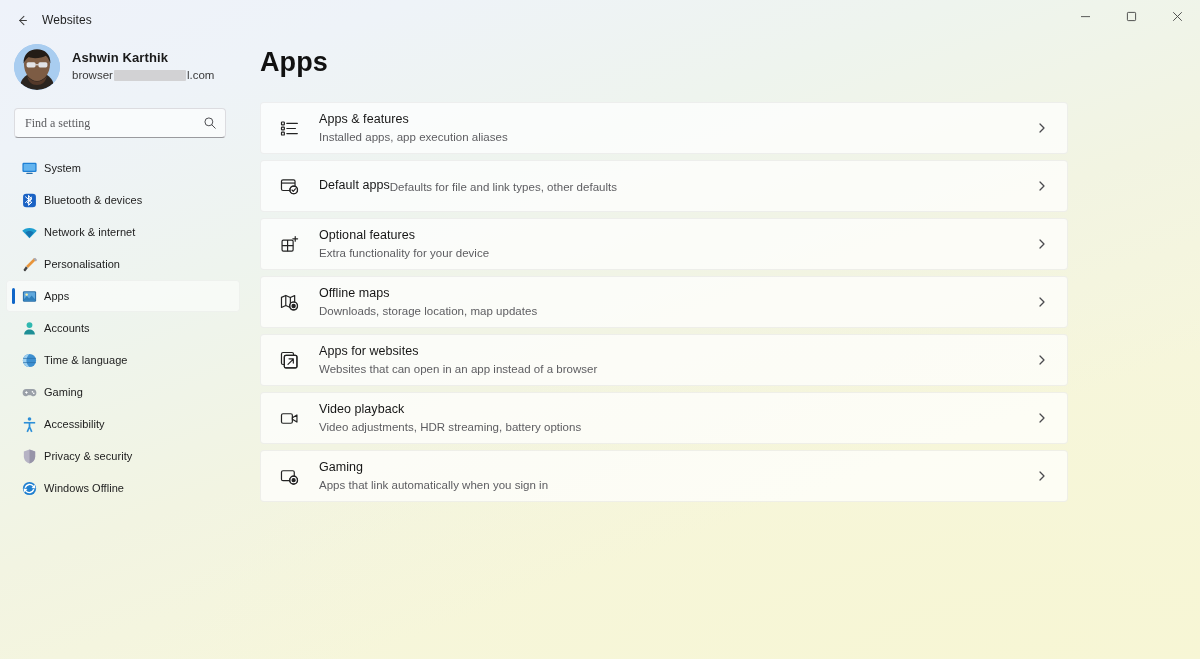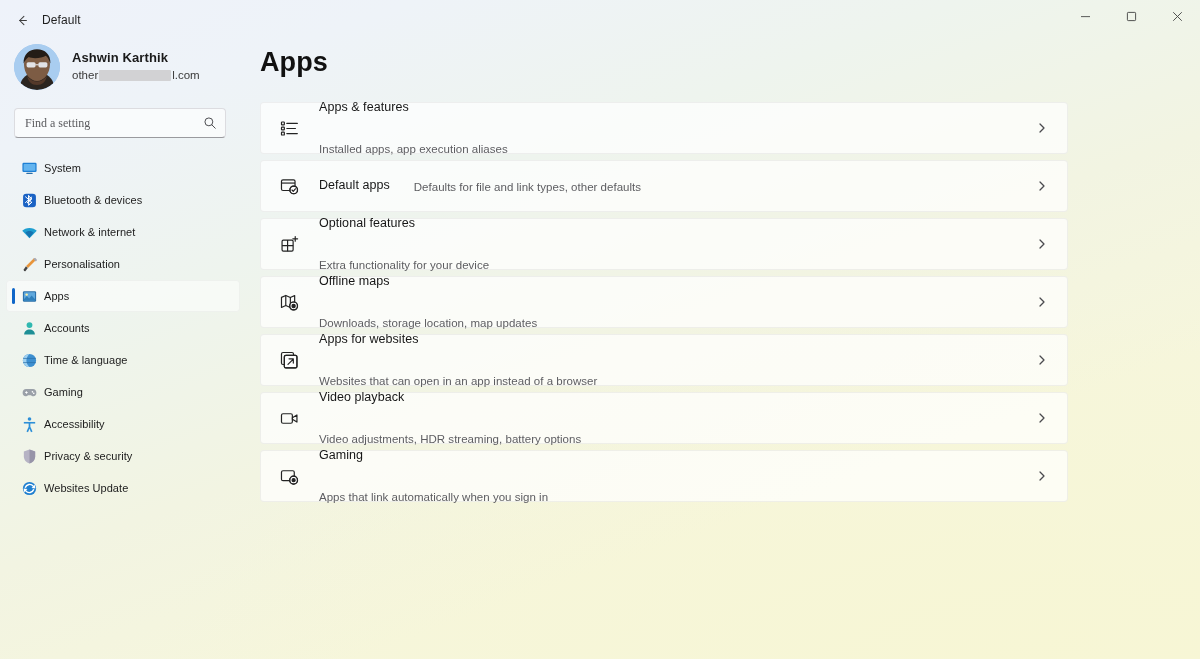--- a/index.html
+++ b/index.html
@@ -232,21 +232,21 @@
     box-sizing: border-box;
   }
   .card-icon {
     width: 24px; height: 24px;
     flex: 0 0 24px;
     display: flex; align-items: center; justify-content: center;
     color: #232323;
     margin-right: 18px;
   }
   .card-icon svg { display:block; }
-  .card-text { flex: 1; min-width: 0; line-height: 1.25; gap: 24px; }
+  .card-text { flex: 1; min-width: 0; line-height: 1.25; }
   .card-title {
     font-size: 12.5px;
     color: #161616;
     letter-spacing: .05px;
   }
   .card-sub {
     font-size: 11.5px;
     color: #5d5d61;
     margin-top: 2px;
     letter-spacing: .02px;
@@ -266,21 +266,21 @@
 
   <div class="titlebar">
     <div class="back-btn">
       <span>
         <svg width="15" height="15" viewBox="0 0 16 16" fill="none" stroke="currentColor" stroke-width="1.1">
           <path d="M9.5 3.5L5 8l4.5 4.5" stroke-linecap="round" stroke-linejoin="round"></path>
           <path d="M5 8h7.2" stroke-linecap="round"></path>
         </svg>
       </span>
     </div>
-    <div class="app-title">Default</div>
+    <div class="app-title">Websites</div>
 
     <div class="caption-buttons">
       <div class="cap-btn">
         <span>
           <svg width="11" height="11" viewBox="0 0 11 11">
               <rect x="1" y="5.2" width="9" height="0.9" fill="currentColor"></rect>
             </svg>
         </span>
       </div>
       <div class="cap-btn">
@@ -318,21 +318,21 @@
             <path d="M13 32c3 4 7 5.6 10 5.6s7-1.6 10-5.6c-1.6 6-4.6 9-10 9s-8.4-3-10-9z" fill="#54392a"></path>
             <rect x="12.6" y="18.2" width="9" height="5.2" rx="1.6" fill="#e9eef3" opacity="0.93"></rect>
             <rect x="24.4" y="18.2" width="9" height="5.2" rx="1.6" fill="#e9eef3" opacity="0.93"></rect>
             <rect x="21.4" y="20.2" width="3.2" height="1.1" fill="#e9eef3" opacity="0.93"></rect>
           </g>
         </svg>
       </div>
       <div class="account-text">
         <div class="account-name">Ashwin Karthik</div>
         <div class="account-email">
-          <span>other</span>
+          <span>browser</span>
           <span class="redact"></span>
           <span>l.com</span>
         </div>
       </div>
     </div>
 
     <div class="search-wrap">
       <input class="search-input" type="text" placeholder="Find a setting" style="">
       <span class="search-icon">
         <svg width="14" height="14" viewBox="0 0 16 16" fill="none" stroke="currentColor" stroke-width="1.05">
@@ -456,21 +456,21 @@
       </div>
 
       <div class="nav-item">
         <span class="nav-icon">
           <svg width="17" height="17" viewBox="0 0 18 18">
             <circle cx="9" cy="9" r="7" fill="#1f7fd0"></circle>
             <path d="M12.6 7.1A4.2 4.2 0 005.2 8.4l-1.5-.5A5.8 5.8 0 0113.6 6l1.1-1.1.5 4.2-4.1-.6z" fill="#fff"></path>
             <path d="M5.4 10.9a4.2 4.2 0 007.4-1.3l1.5.5A5.8 5.8 0 014.4 12l-1.1 1.1-.5-4.2 4.1.6z" fill="#fff"></path>
           </svg>
         </span>
-        <span class="nav-label">Websites Update</span>
+        <span class="nav-label">Windows Offline</span>
       </div>
 
     </div>
   </div>
 
   <div class="content">
     <div class="page-title">Apps</div>
 
     <div class="cards">
 

